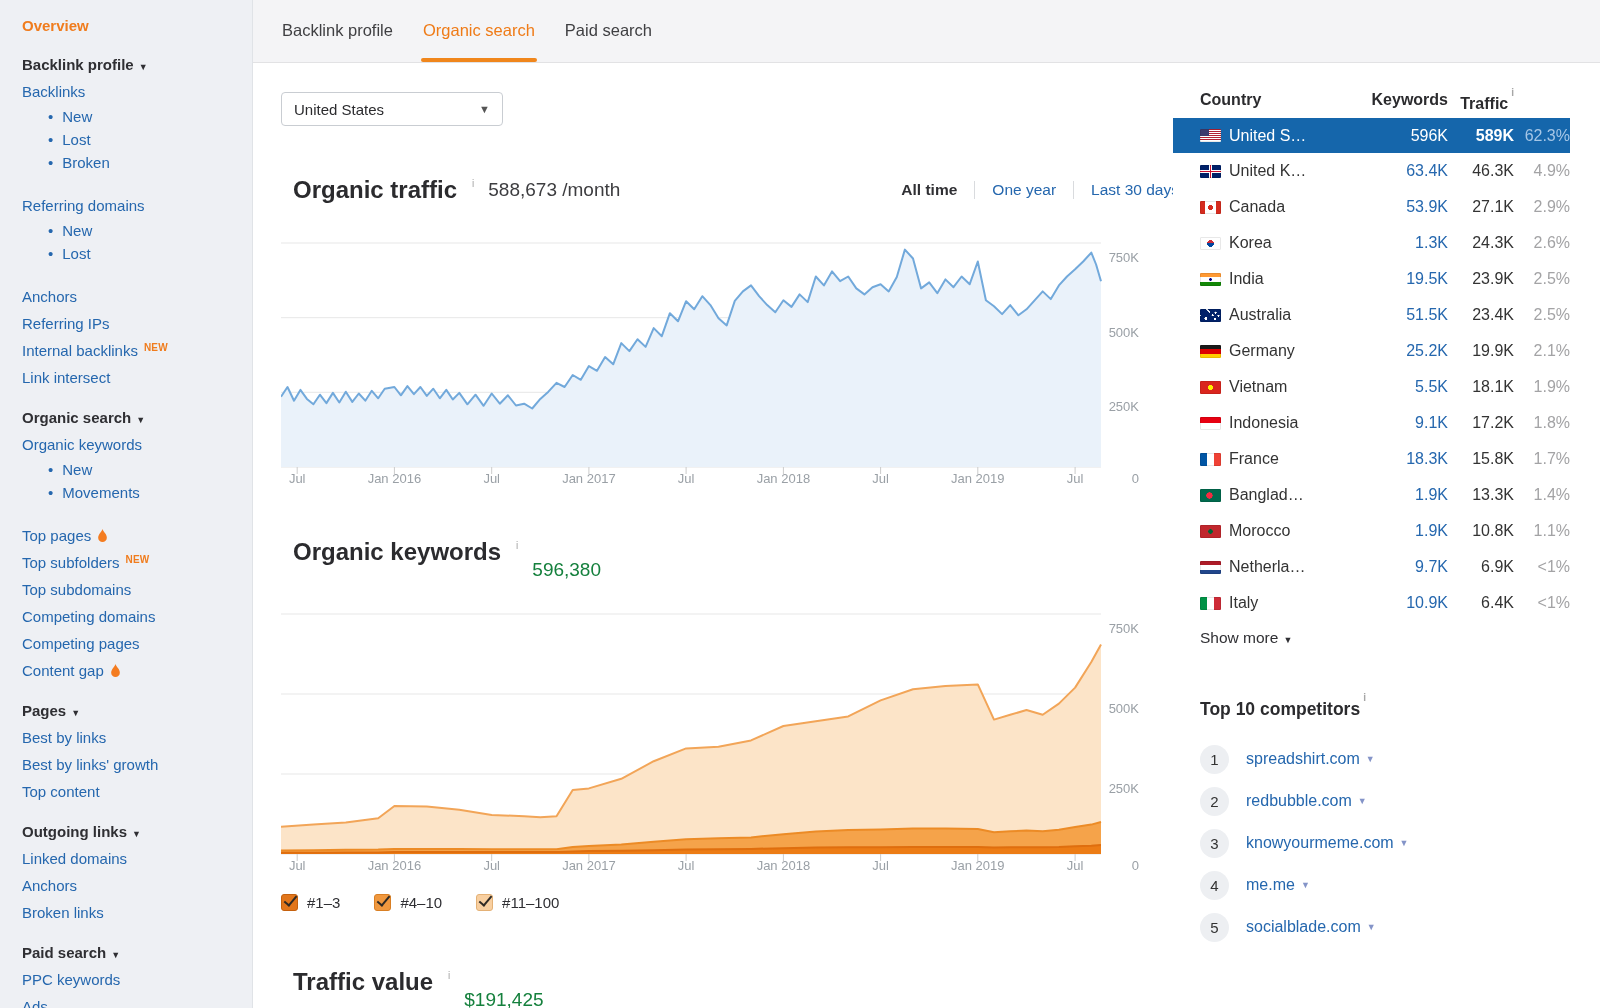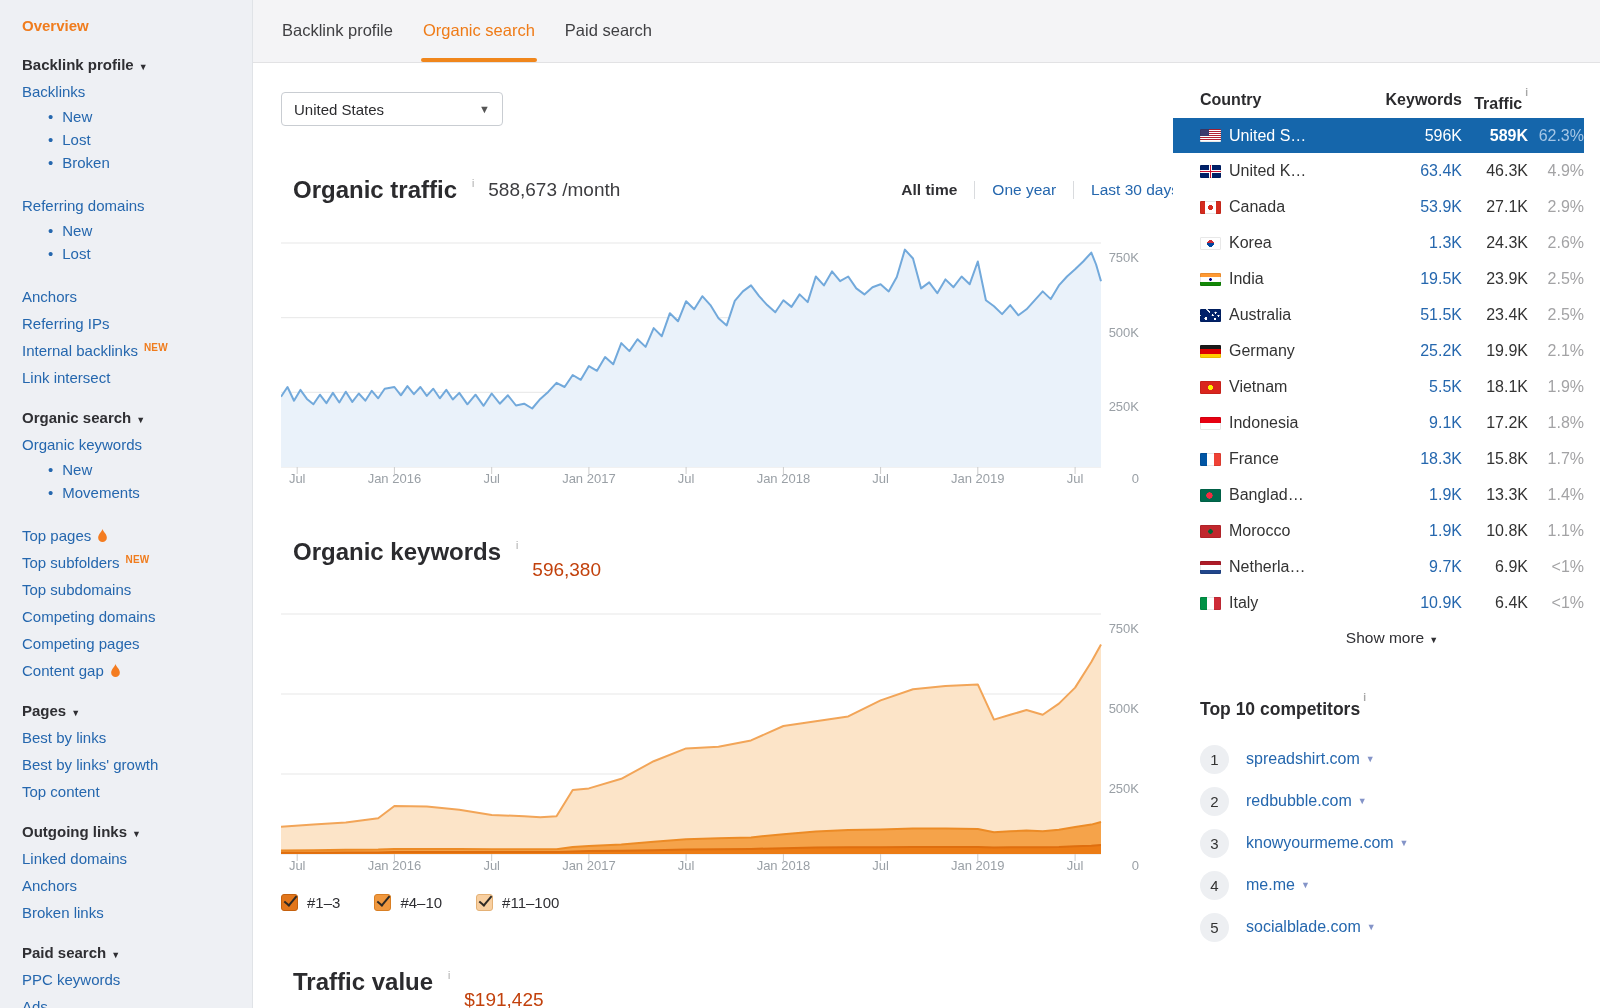--- a/index.html
+++ b/index.html
@@ -27,42 +27,42 @@
   
   .content{position:absolute;left:253px;top:63px;width:949px;bottom:0;background:#fff;
     border-right:1px solid #e4e6e9;padding:0 0 0 28px;overflow:hidden;}
   .select{margin-top:29px;width:222px;height:34px;border:1px solid #c9cdd2;border-radius:4px;background:#fff;
     display:flex;align-items:center;padding:0 12px;font-size:15px;color:#2b2b2e;cursor:pointer;}
   .select .caret{margin-left:auto;font-size:11px;color:#555;}
   .sec-head{display:flex;align-items:center;padding-right:22px;}
   .sec-head h2{margin:12px;font-size:24px;font-weight:bold;color:#2b2b2e;display:inline;}
   .sup-i{font-size:10px;color:#a6a6a6;margin-left:3px;position:relative;top:-7px;font-style:normal;}
   .head-val{font-size:19px;color:#3d3d40;margin-left:14px;}
-  .head-link{font-size:19px;color:#c2410c;margin-left:14px;text-decoration:none;cursor:pointer;margin-top:36px;}
+  .head-link{font-size:19px;color:#15803d;margin-left:14px;text-decoration:none;cursor:pointer;margin-top:36px;}
   .mt-sec1{margin-top:38px;}
   .ranges{margin-left:auto;display:flex;align-items:center;font-size:15.5px;}
   .range{color:#2567ae;cursor:pointer;}
   .range.active{color:#2f2f33;font-weight:bold;cursor:default;}
   .rsep{width:1px;height:18px;background:#d9dbde;margin:0 17px;}
   svg.chart{display:block;}
   #chart1{margin-top:15px;}
   .mt-sec2{margin-top:34px;}
   #chart2{margin-top:22px;}
   .legend{display:flex;align-items:center;margin-top:15px;font-size:15px;color:#2f2f33;}
   .leg-item{display:flex;align-items:center;margin-right:34px;cursor:pointer;}
   .cbox{width:17px;height:17px;border-radius:3px;margin-right:9px;position:relative;}
   .cbox::after{content:"";position:absolute;left:5px;top:-2px;width:5px;height:11px;
     border-right:2.2px solid #2f2a25;border-bottom:2.2px solid #2f2a25;transform:rotate(40deg);}
   .cb-dark{background:#e2761b;border:1px solid #c5610e;}
   .cb-mid{background:#f0983f;border:1px solid #d97f24;}
   .cb-light{background:#f8cfa0;border:1px solid #e4b176;}
   .mt-sec3{margin-top:42px;}
   #chart3{margin-top:15px;}
   
-  .panel{position:absolute;left:1173px;top:63px;right:0;bottom:0;background:#fff;padding:0 16px 0 27px;overflow:hidden;}
+  .panel{position:absolute;left:1173px;top:63px;right:0;bottom:0;background:#fff;padding:0 30px 0 27px;overflow:hidden;}
   .t-head{display:flex;margin-top:25px;height:24px;line-height:24px;font-size:16px;font-weight:bold;color:#2b2b2e;}
   .c-name{flex:1;}
   .c-kw{width:92px;text-align:right;}
   .c-tr{width:66px;text-align:right;}
   .c-sh{width:56px;text-align:right;}
   .rows{margin-top:6px;}
   .c-row{display:flex;align-items:center;height:36px;font-size:16px;margin-left:-27px;padding-left:27px;cursor:pointer;}
   .c-row .c-name{display:flex;align-items:center;color:#333;}
   .c-row .kw{width:92px;text-align:right;color:#2567ae;}
   .c-row .tr{width:66px;text-align:right;color:#333;}
@@ -97,21 +97,21 @@
     linear-gradient(45deg,#e8edf5 0 1.4px,transparent 1.4px 8.6px,#e8edf5 8.6px 10px,transparent 10px);
     background-size:auto,auto,auto,auto,auto,10px 7px;background-repeat:no-repeat;}
   .flag-de{background-image:linear-gradient(#1a1a1a 0 33%,#dd0000 33% 67%,#ffce00 67%);}
   .flag-vn{background-color:#da251d;background-image:radial-gradient(circle at 50% 50%,#ffef00 0 2.3px,transparent 2.5px);}
   .flag-id{background-image:linear-gradient(#e70011 0 50%,#fff 50%);}
   .flag-fr{background-image:linear-gradient(90deg,#0055a4 0 33%,#fff 33% 67%,#ef4135 67%);}
   .flag-bd{background-color:#006a4e;background-image:radial-gradient(circle at 45% 50%,#f42a41 0 3px,transparent 3.3px);}
   .flag-ma{background-color:#c1272d;background-image:radial-gradient(circle at 50% 50%,#006233 0 2.1px,transparent 2.4px);}
   .flag-nl{background-image:linear-gradient(#ae1c28 0 33%,#fff 33% 67%,#21468b 67%);}
   .flag-it{background-image:linear-gradient(90deg,#009246 0 33%,#fff 33% 67%,#ce2b37 67%);}
-  .show-more{margin-top:8px;text-align:center;font-size:15.5px;color:#2f2f33;cursor:pointer;}
+  .show-more{margin-top:8px;text-align:left;font-size:15.5px;color:#2f2f33;cursor:pointer;}
   .show-more .sc{font-size:9px;margin-left:5px;}
   .comp-title{margin:52px 0 0;font-size:17.5px;font-weight:bold;color:#2b2b2e;}
   .comp-rows{margin-top:18px;}
   .comp-row{display:flex;align-items:center;height:42px;}
   .rank{width:29px;height:29px;border-radius:50%;background:#edeff2;color:#333;font-size:15px;
     display:flex;align-items:center;justify-content:center;margin-right:17px;}
   .comp-link{font-size:16px;color:#2567ae;cursor:pointer;text-decoration:none;}
   .comp-caret{font-size:9px;color:#8494c8;margin-left:6px;cursor:pointer;}
 </style>
 </head>

